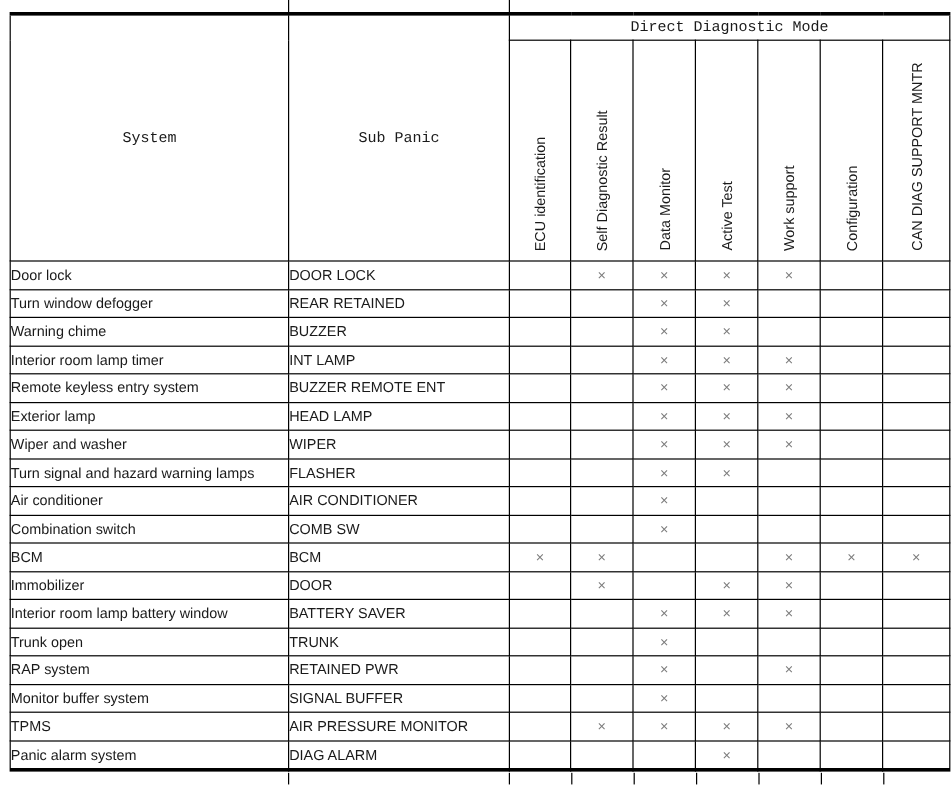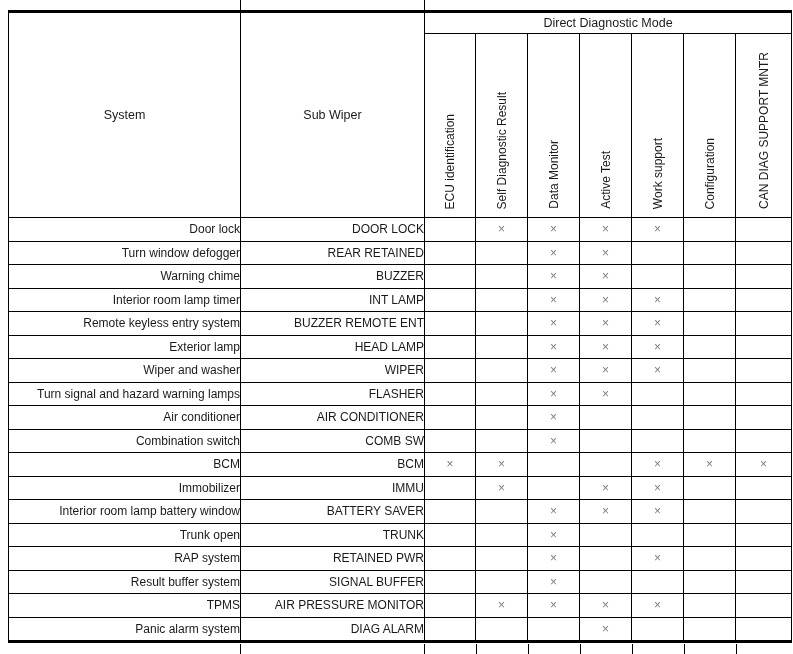--- a/index.html
+++ b/index.html
@@ -41,44 +41,46 @@
     border: 1px solid #000;
     font-weight: normal;
     padding: 0;
     overflow: hidden;
   }
   th.group-header {
     height: 20px;
     text-align: center;
     vertical-align: middle;
     font-size: 12.5px;
+    font-family: Liberation Mono, monospace;
   }
   th.main-col-header {
     vertical-align: middle;
     font-size: 12.5px;
+    font-family: Liberation Mono, monospace;
   }
   td.rot-cell {
     height: 183px;
     vertical-align: bottom;
   }
   .vert {
     writing-mode: vertical-rl;
     transform: rotate(180deg);
     margin: 0 auto;
     padding-top: 8px; 
     font-size: 12px;
     line-height: 14px;
     white-space: nowrap;
   }
   tr.data-row td {
     height: 22.5px;
     font-size: 12px;
   }
   td.label-cell {
-    text-align: right;
+    text-align: left;
     vertical-align: middle;
     padding-left: 9px;
     white-space: nowrap;
   }
   td.mark-cell {
     text-align: center;
     vertical-align: middle;
     color: #7d7d7d;
     font-size: 11px;
   }
@@ -99,21 +101,21 @@
       <col style="width:52px">
       <col style="width:52px">
       <col style="width:52px">
       <col style="width:52px">
       <col style="width:52px">
       <col style="width:56px">
     </colgroup>
     <thead>
       <tr>
         <th class="main-col-header" rowspan="2">System</th>
-        <th class="main-col-header" rowspan="2">Sub Wiper</th>
+        <th class="main-col-header" rowspan="2">Sub Panic</th>
         <th class="group-header" colspan="7">Direct Diagnostic Mode</th>
       </tr>
       <tr id="diag-header-row">
           <td class="rot-cell">
             <div class="vert">ECU identification</div>
           </td>
           <td class="rot-cell">
             <div class="vert">Self Diagnostic Result</div>
           </td>
           <td class="rot-cell">
@@ -250,21 +252,21 @@
           <td class="mark-cell">×</td>
           <td class="mark-cell">×</td>
           <td class="mark-cell"></td>
           <td class="mark-cell"></td>
           <td class="mark-cell">×</td>
           <td class="mark-cell">×</td>
           <td class="mark-cell">×</td>
         </tr>
         <tr class="data-row">
           <td class="label-cell">Immobilizer</td>
-          <td class="label-cell">IMMU</td>
+          <td class="label-cell">DOOR</td>
           <td class="mark-cell"></td>
           <td class="mark-cell">×</td>
           <td class="mark-cell"></td>
           <td class="mark-cell">×</td>
           <td class="mark-cell">×</td>
           <td class="mark-cell"></td>
           <td class="mark-cell"></td>
         </tr>
         <tr class="data-row">
           <td class="label-cell">Interior room lamp battery window</td>
@@ -293,21 +295,21 @@
           <td class="label-cell">RETAINED PWR</td>
           <td class="mark-cell"></td>
           <td class="mark-cell"></td>
           <td class="mark-cell">×</td>
           <td class="mark-cell"></td>
           <td class="mark-cell">×</td>
           <td class="mark-cell"></td>
           <td class="mark-cell"></td>
         </tr>
         <tr class="data-row">
-          <td class="label-cell">Result buffer system</td>
+          <td class="label-cell">Monitor buffer system</td>
           <td class="label-cell">SIGNAL BUFFER</td>
           <td class="mark-cell"></td>
           <td class="mark-cell"></td>
           <td class="mark-cell">×</td>
           <td class="mark-cell"></td>
           <td class="mark-cell"></td>
           <td class="mark-cell"></td>
           <td class="mark-cell"></td>
         </tr>
         <tr class="data-row">

